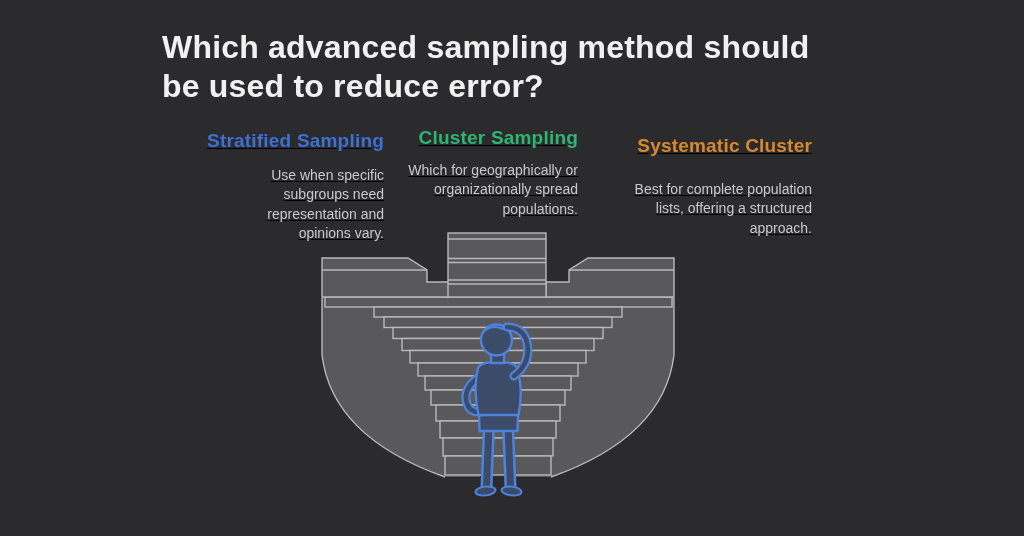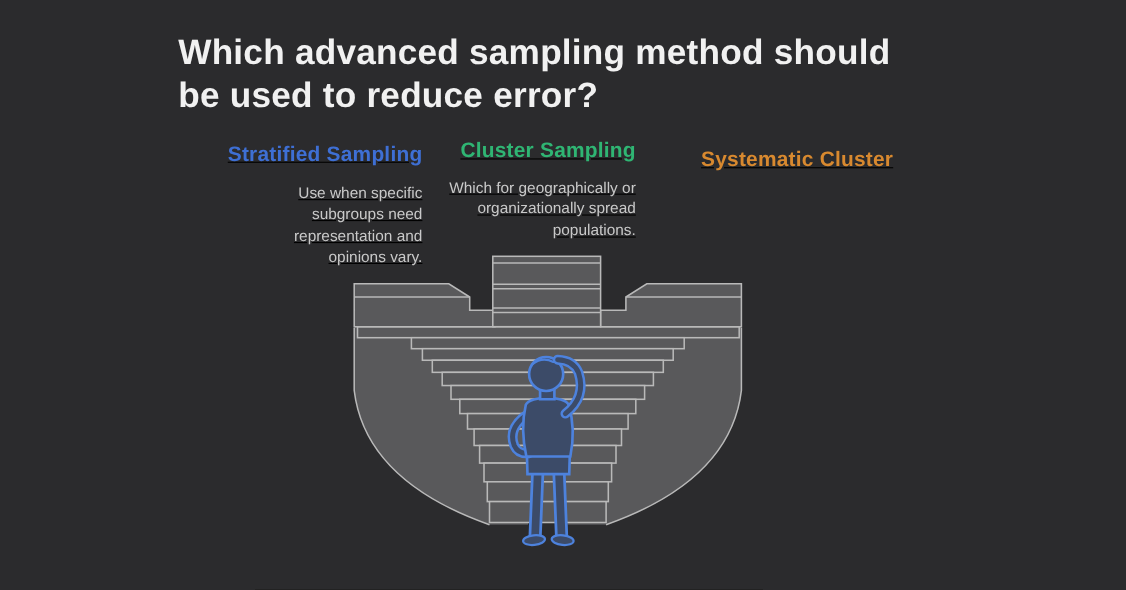--- a/index.html
+++ b/index.html
@@ -75,20 +75,21 @@
     <div class="desc">Use when specific subgroups need representation and opinions vary.</div>
   </div>
 
   <div class="method-col col-cluster">
     <div class="heading" style="color: rgb(47, 181, 115);">Cluster Sampling</div>
     <div class="desc">Which for geographically or organizationally spread populations.</div>
   </div>
 
   <div class="method-col col-systematic">
     <div class="heading" style="color: rgb(216, 137, 47);">Systematic Cluster</div>
+    <div class="desc">Best for complete population lists, offering a structured approach.</div>
   </div>
 
   <svg class="illustration" viewBox="0 0 420 285" aria-label="illustration">
 
     <g>
       <path class="stairs-noline" d="M 22 58 L 22 130 Q 32 212 145 252 L 180 252 L 180 58 Z"></path>
       <path class="stairs-noline" d="M 374 58 L 374 130 Q 364 212 251 252 L 216 252 L 216 58 Z"></path>
     </g>
 
     <g class="stairs-fill">

